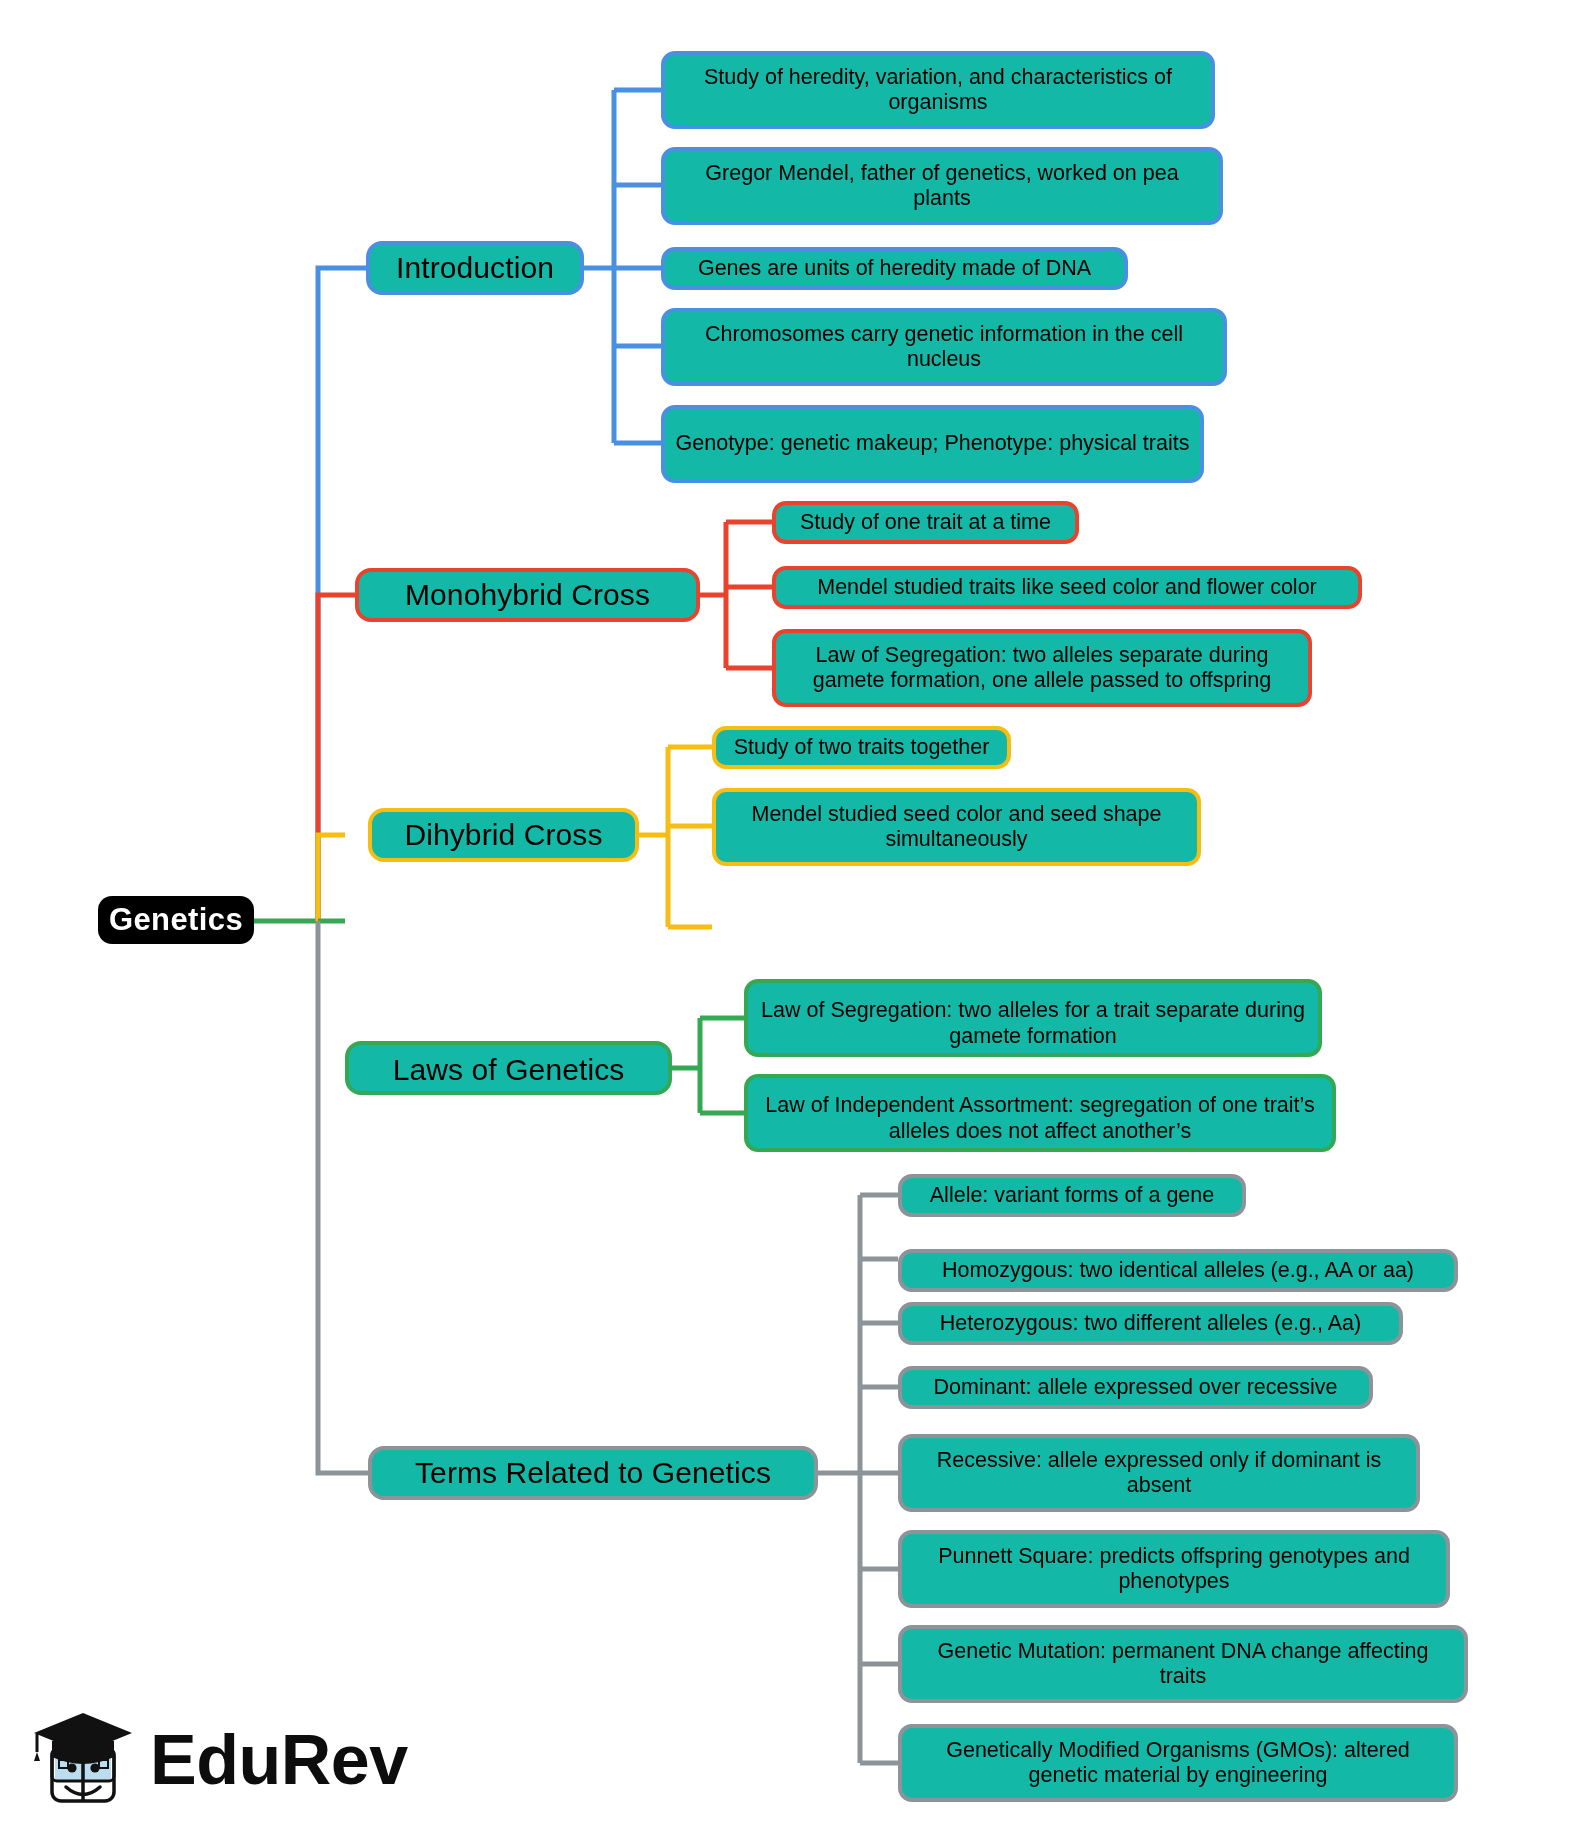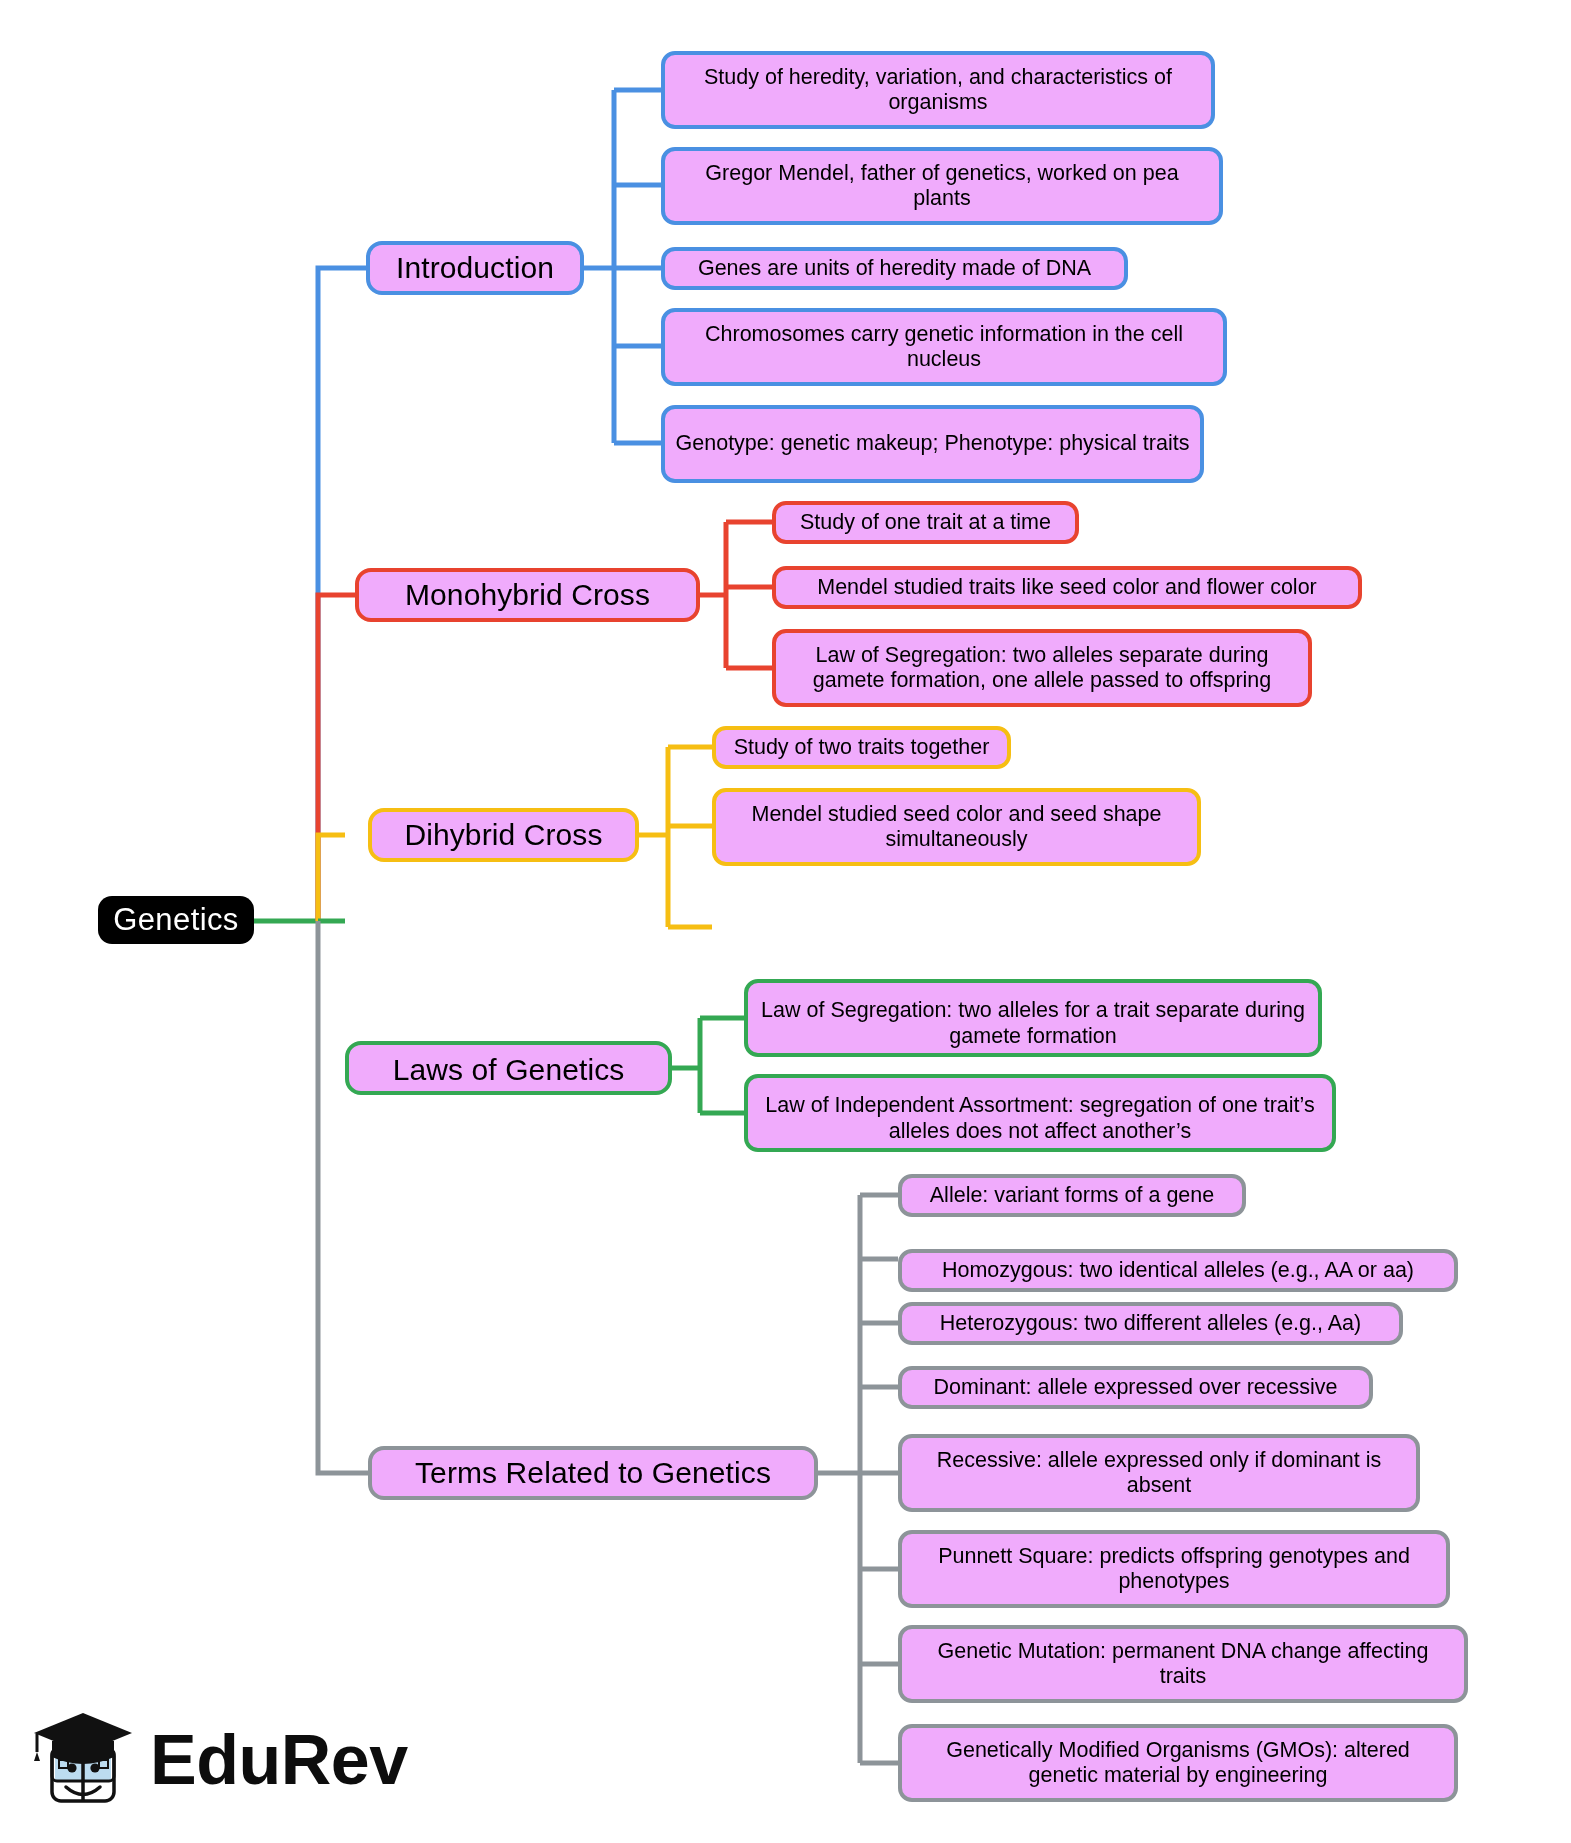--- a/index.html
+++ b/index.html
@@ -20,21 +20,21 @@
     height: 1843px;
   }
   svg.edges {
     position: absolute;
     left: 0; top: 0;
     width: 1571px; height: 1843px;
     pointer-events: none;
   }
   .node {
     position: absolute;
-    background: #f0abfc;
+    background: #14b8a6;
     display: flex;
     align-items: center;
     justify-content: center;
     text-align: center;
     line-height: 1.18;
     color: #000000;
     padding: 4px 10px;
   }
   .leaf {
     border: 4px solid #888;
@@ -45,21 +45,21 @@
     border: 4px solid #888;
     border-radius: 16px;
     font-size: 30px;
     letter-spacing: 0.1px;
   }
   .root {
     background: #000000;
     color: #ffffff;
     border-radius: 14px;
     font-size: 31px;
-    font-weight: normal;
+    font-weight: bold;
     letter-spacing: 0.4px;
     border: none;
   }
   .c-blue   { border-color: #4a90e2; }
   .c-red    { border-color: #e8432f; }
   .c-yellow { border-color: #f6be13; }
   .c-green  { border-color: #34a853; align-items: flex-end; }
   .c-gray   { border-color: #8d9499; }
 
   

